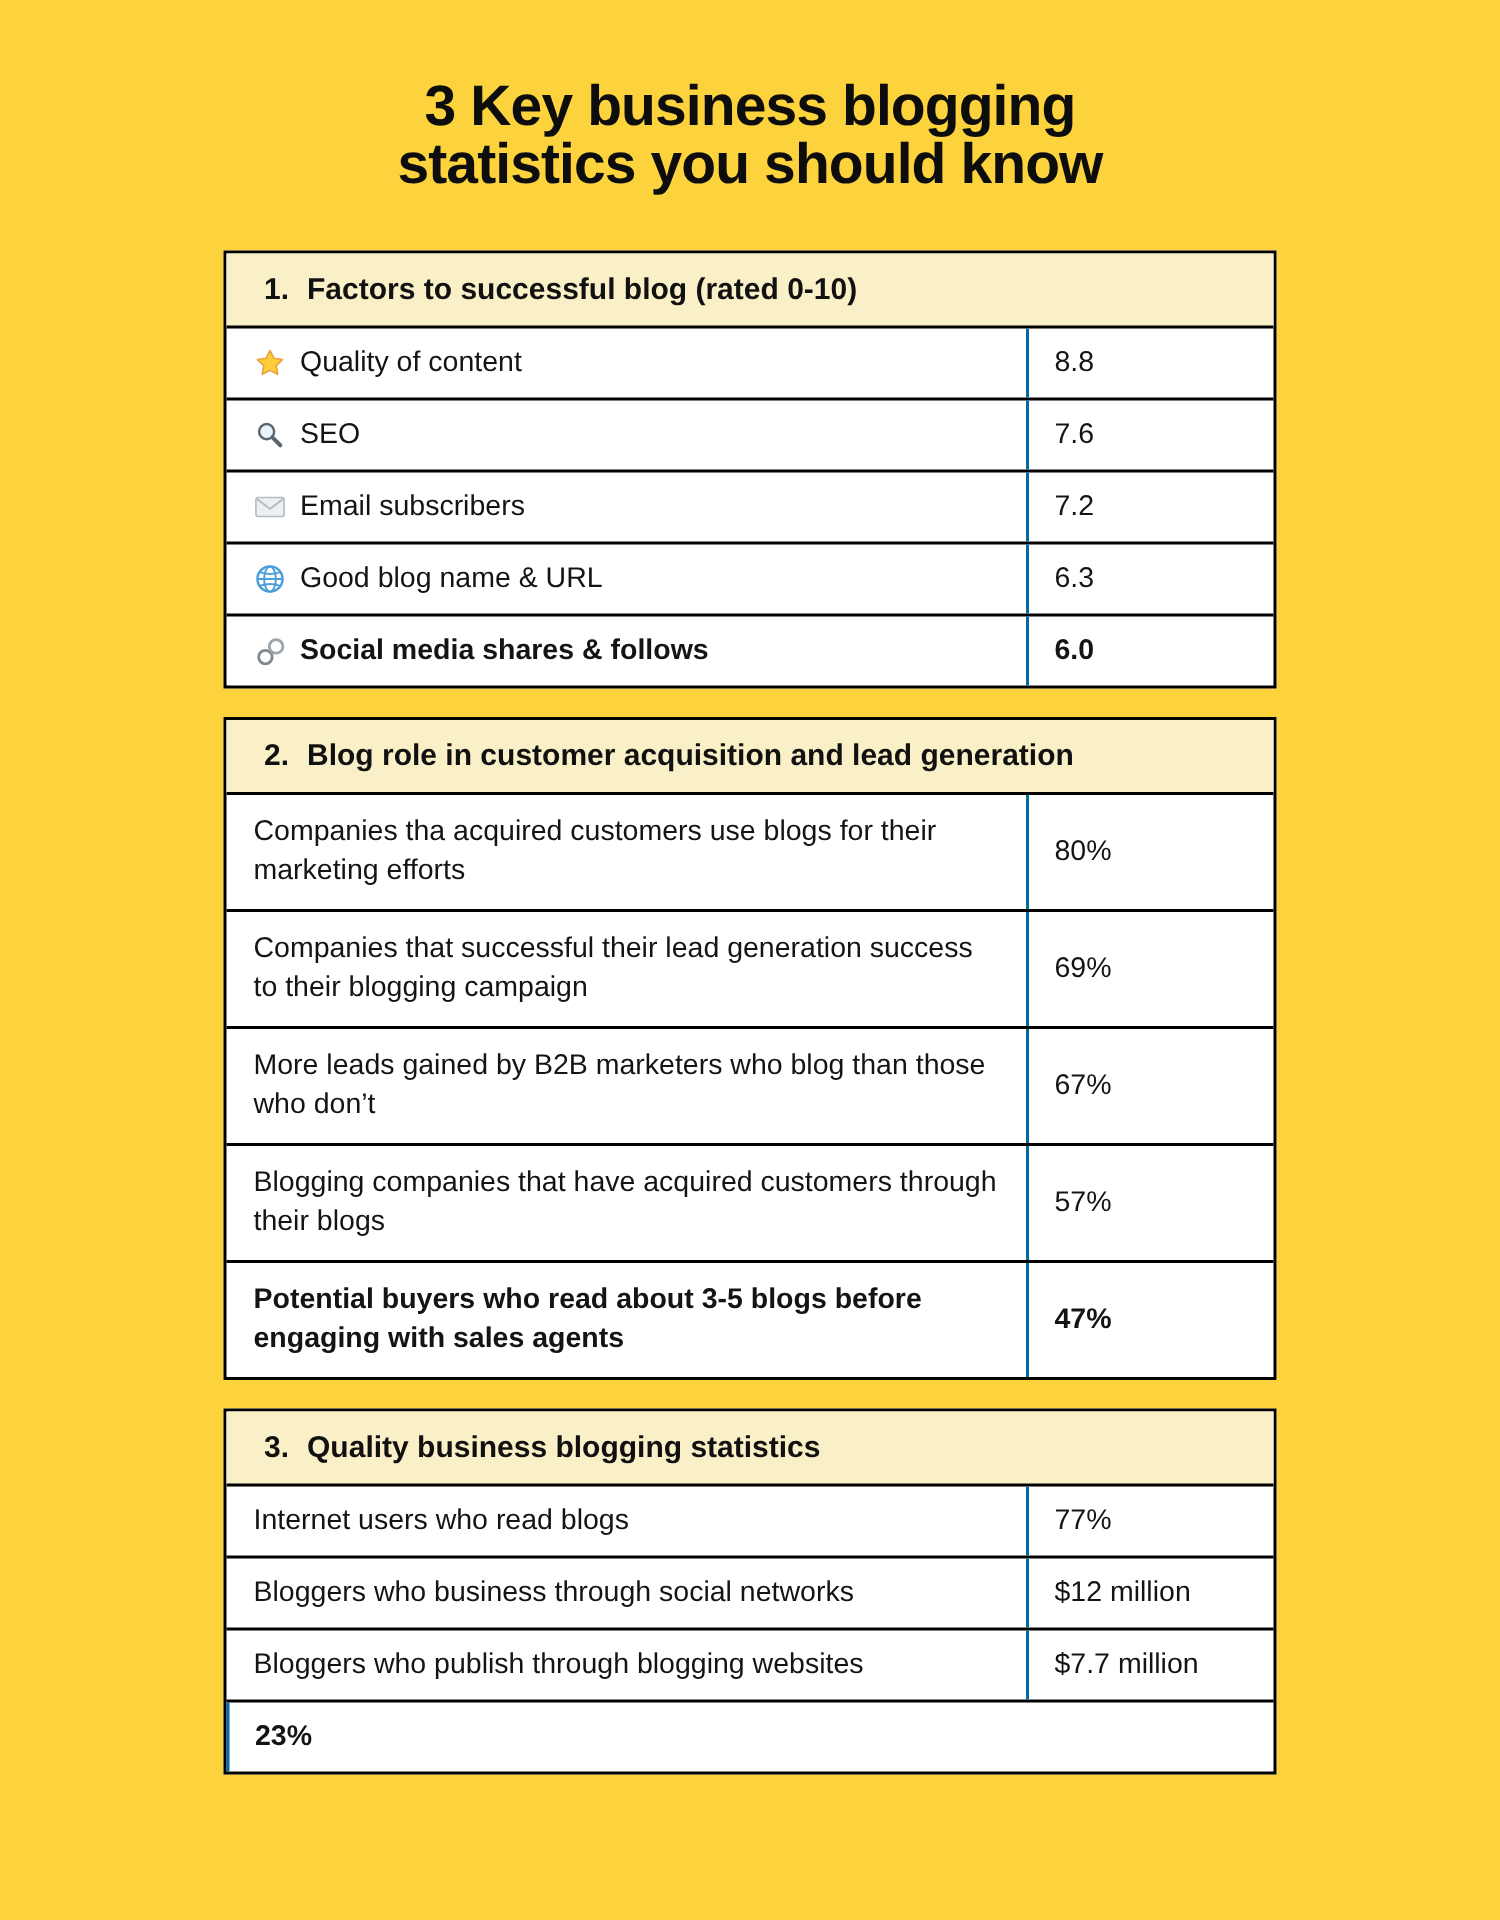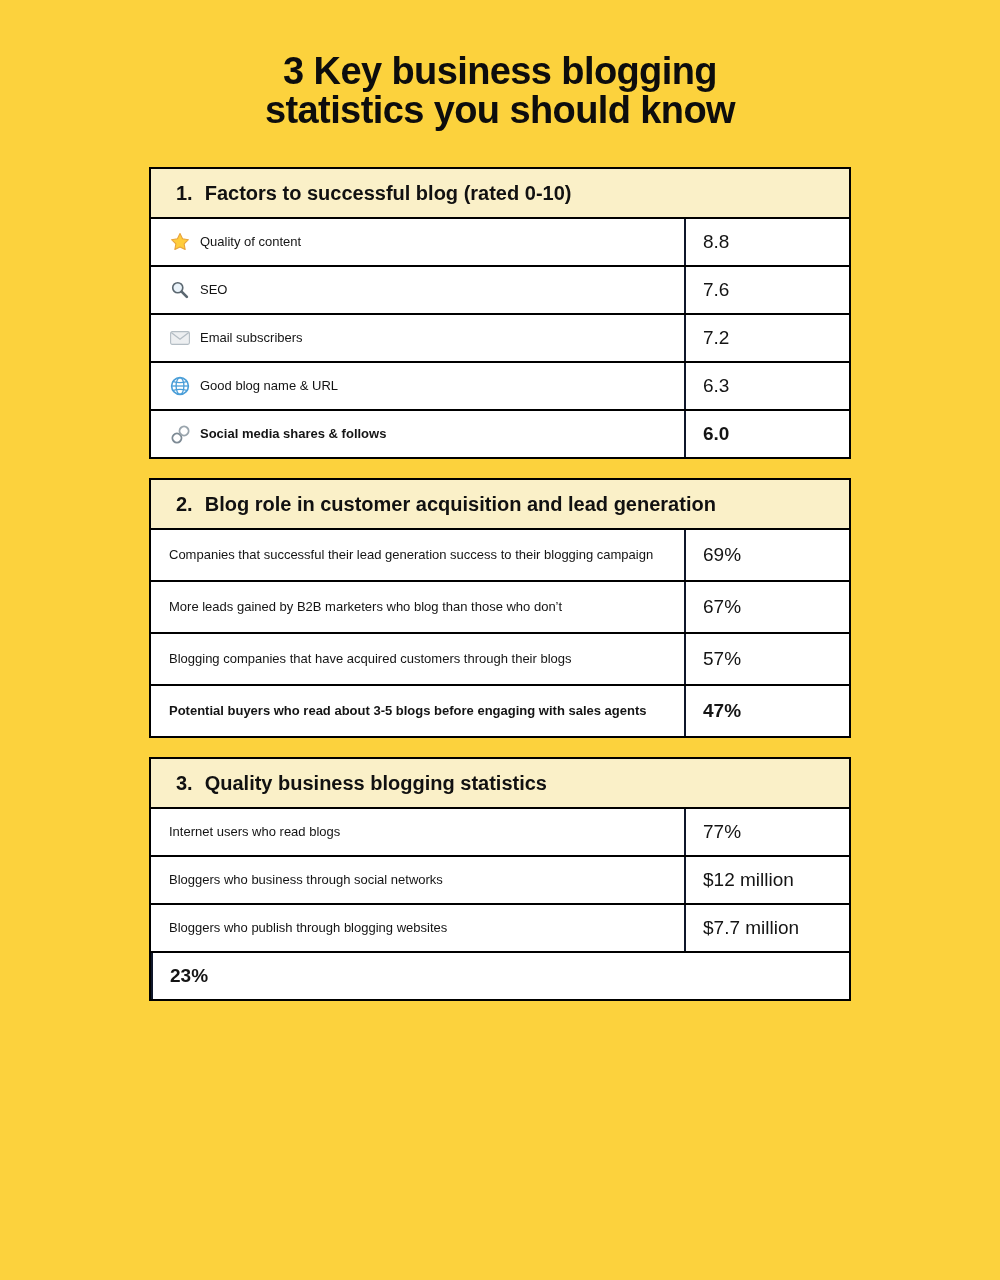--- a/index.html
+++ b/index.html
@@ -41,28 +41,28 @@
   }
   .t-num { margin-right: 12px; }
   .t-row { display: flex; align-items: stretch; border-bottom: 2px solid #000; }
   .t-row:last-child { border-bottom: none; font-weight: bold; }
   .cell-label {
     flex: 1 1 auto;
     display: flex;
     align-items: center;
     gap: 9px;
     padding: 10px 18px;
-    font-size: 13px;
+    font-size: 19px;
     line-height: 26px;
   }
   .cell-value {
     width: 165px;
     flex: 0 0 165px;
     box-sizing: border-box;
-    border-left: 2px solid #0f172a;
+    border-left: 2px solid #0369a1;
     display: flex;
     align-items: center;
     padding: 10px 17px;
     font-size: 19px;
     line-height: 26px;
   }
   .t-row.tall .cell-label, .t-row.tall .cell-value { padding-top: 12px; padding-bottom: 12px; }
   .icon { display: inline-flex; flex: none; width: 22px; justify-content: center; align-items: center; }
   .icon svg { display: block; }
 </style>
@@ -148,20 +148,26 @@
     <div class="cell-value">6.0</div>
   </div>
 </div>
 
 <div class="stat-table">
   <div class="t-header">
     <span class="t-num">2.</span>
     <span>Blog role in customer acquisition and lead generation</span>
   </div>
 
+  <div class="t-row tall">
+    <div class="cell-label">
+      <span>Companies tha acquired customers use blogs for their marketing efforts</span>
+    </div>
+    <div class="cell-value">80%</div>
+  </div>
 
   <div class="t-row tall">
     <div class="cell-label">
       <span>Companies that successful their lead generation success to their blogging campaign</span>
     </div>
     <div class="cell-value">69%</div>
   </div>
 
   <div class="t-row tall">
     <div class="cell-label">

